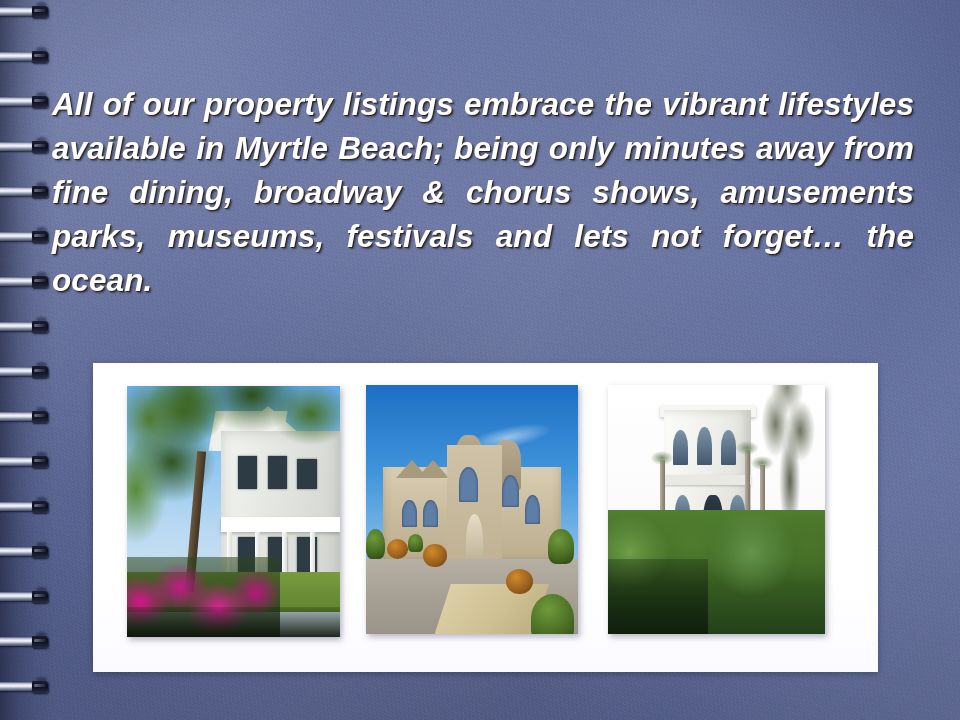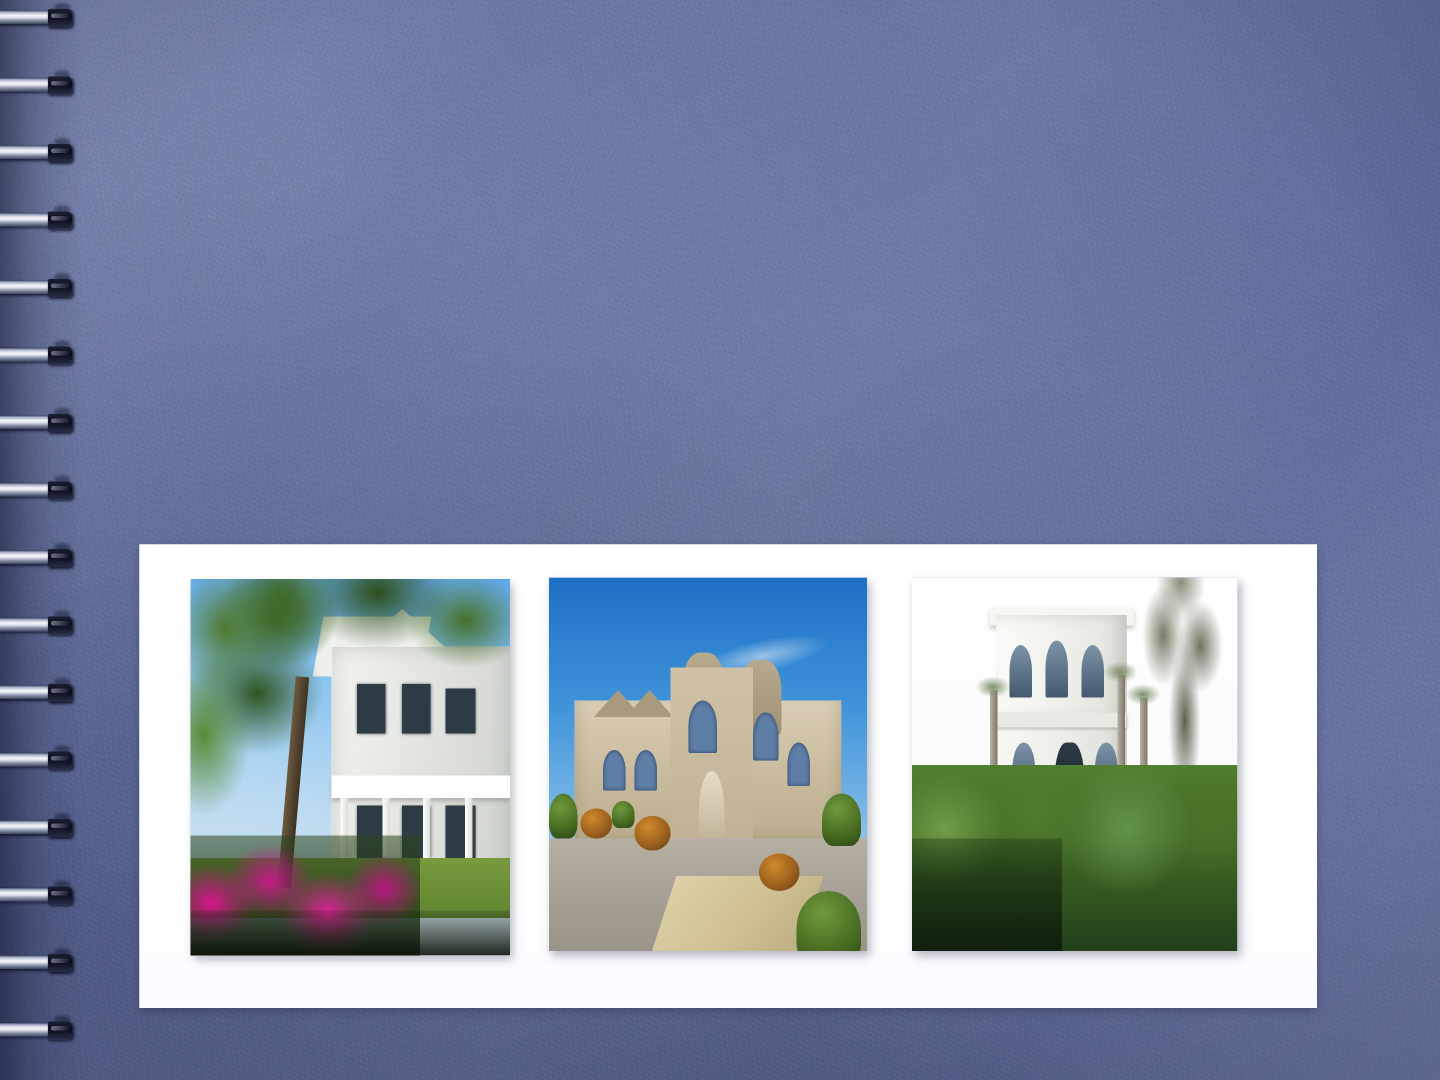--- a/index.html
+++ b/index.html
@@ -521,20 +521,23 @@
           <div class="hook"></div>
         </div>
         <div class="coil" style="top: 681px;">
           <div class="hole"></div>
           <div class="wire"></div>
           <div class="hook"></div>
         </div>
       </div>
   </div>
 
+  <div class="copy">
+    <p>All of our property listings embrace the vibrant lifestyles available in Myrtle Beach; being only minutes away from fine dining, broadway &amp; chorus shows, amusements parks, museums, festivals and lets not forget… the ocean.</p>
+  </div>
 
   <div class="photo-panel">
     <div class="panel-inner"></div>
 
     <div class="photo" id="photo-1">
       <div class="scene">
         <div class="p1-sky"></div>
         <div class="p1-gable"></div>
         <div class="p1-roof"></div>
         <div class="p1-house"></div>

